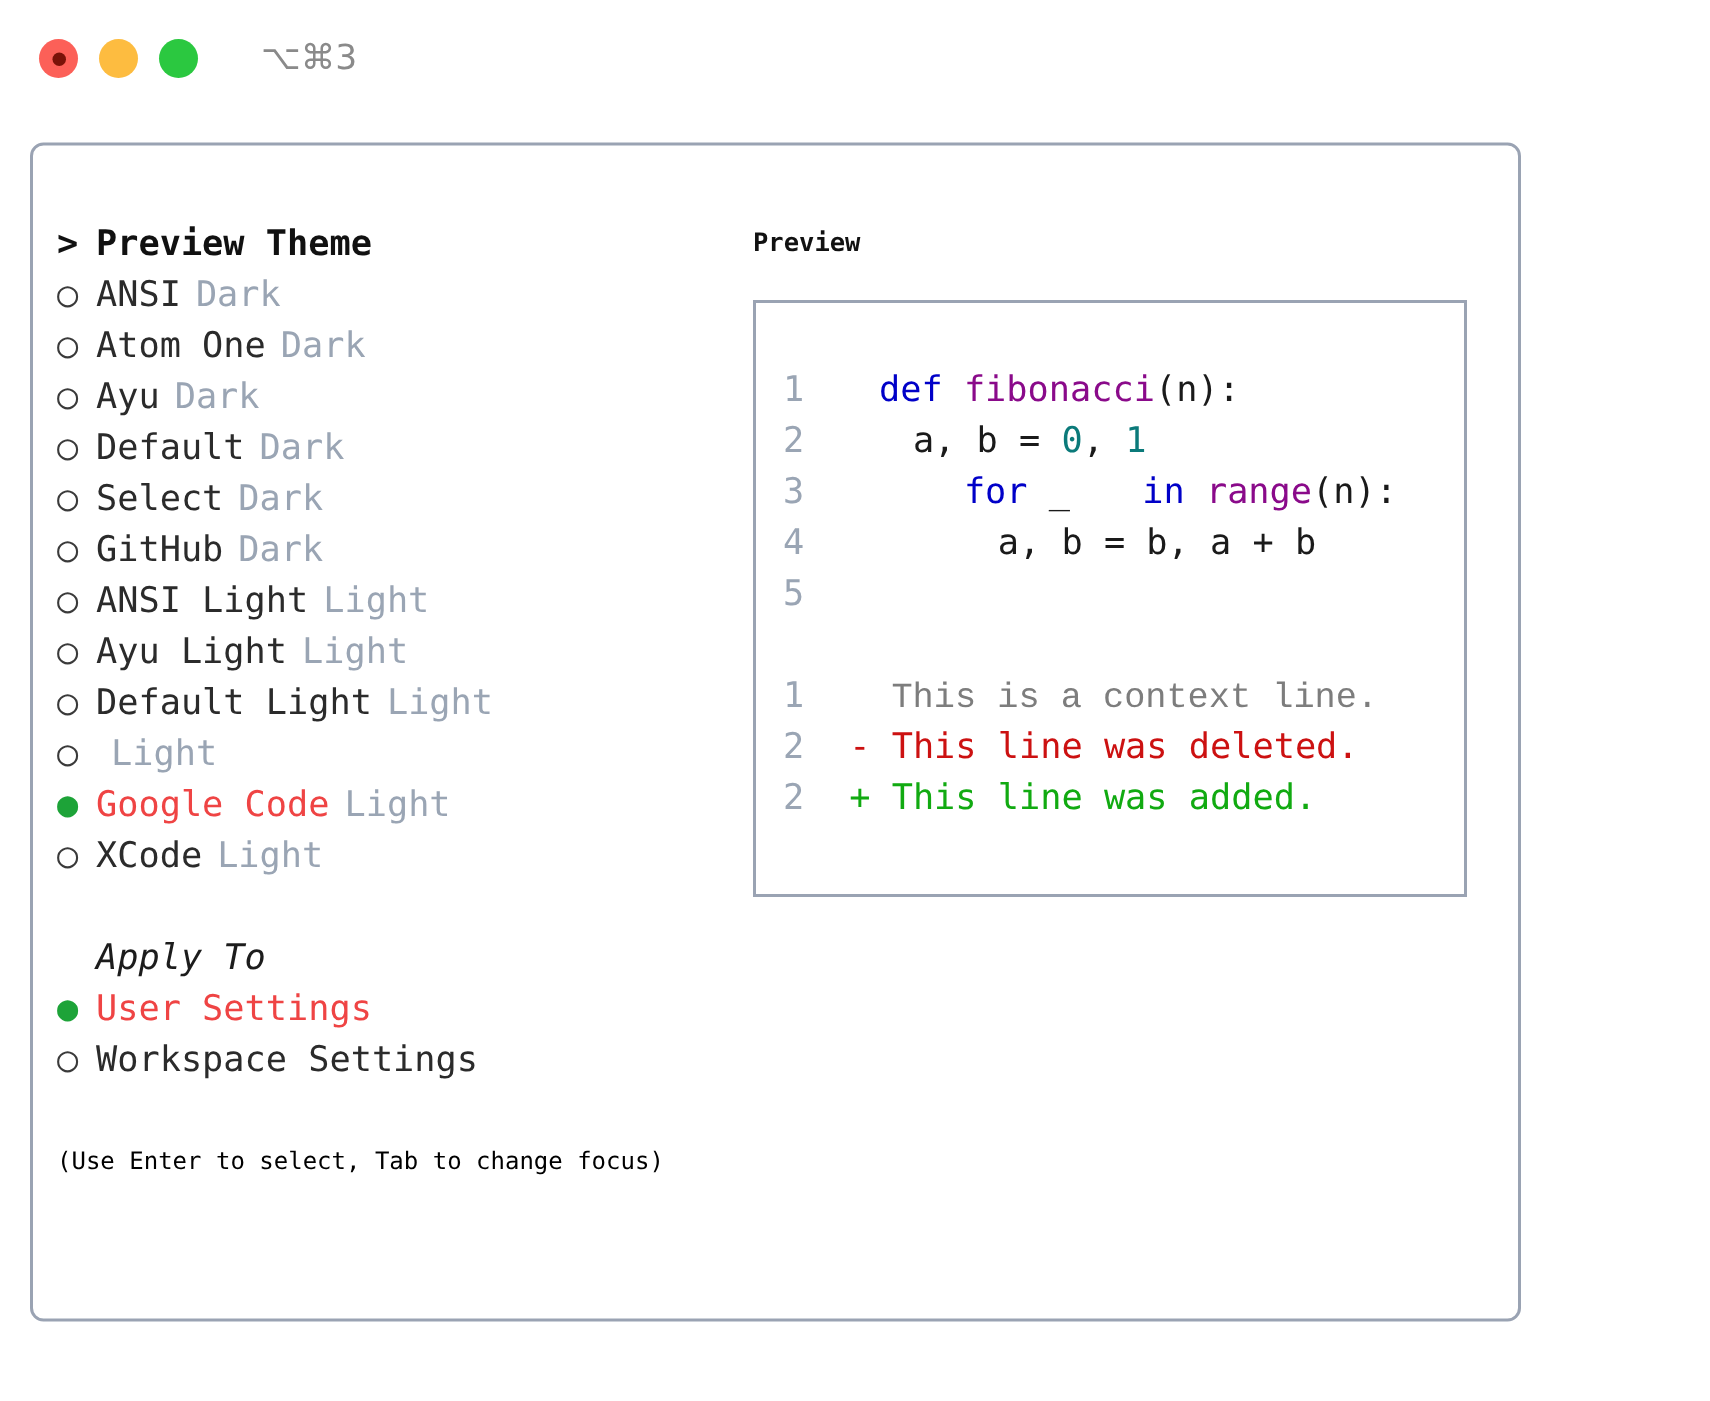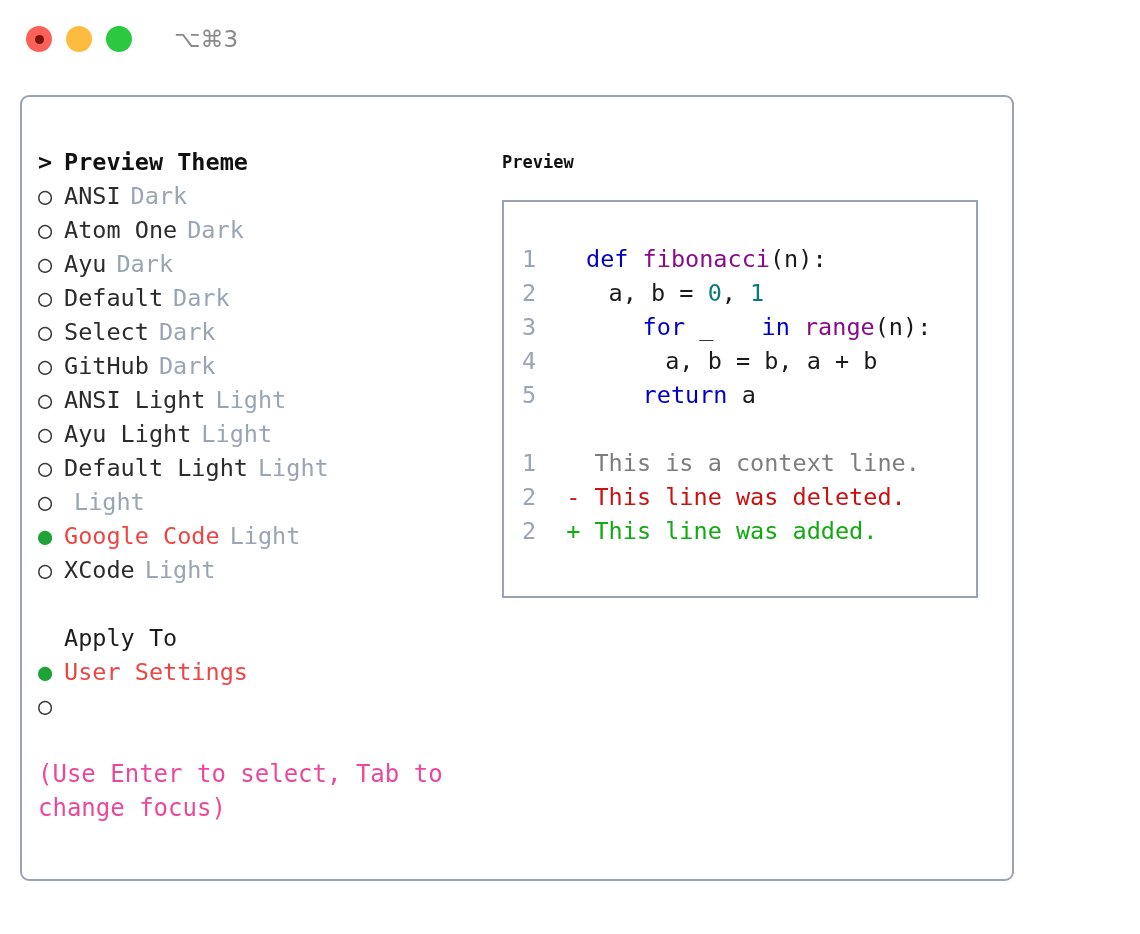--- a/index.html
+++ b/index.html
@@ -110,27 +110,28 @@
   .theme-name  { color: #2b2b2b; }
   .theme-name.selected { color: #ef4444; }
   .theme-tag {
     color: #9aa5b4;
     margin-left: 10px;
   }
 
   .group-title {
     color: #1c1c1c;
     padding-left: 26px;
+    font-style: italic;
   }
 
   .spacer-sm { height: 34px; }
 
   .hint {
-    color: #ec4899;
-    font-size: 24px;
+    color: #000000;
+    font-size: 16px;
     line-height: 34px;
     width: 410px;
     padding-left: 0px;
     white-space: normal;
   }
 
   
   .right-pane {
     position: absolute;
     left: 480px;
@@ -167,21 +168,21 @@
     flex: none;
     color: #9aa5b4;
     text-align: left;
   }
   .code-text { white-space: pre; }
 
   .tok-kw   { color: #0000c8; margin-left: 34px; }
   .tok-fn   { color: #8a0a8a; }
   .tok-num  { color: #0b7a7a; }
   .tok-pl   { color: #1a1a1a; }
-  .tok-ctx  { color: #7d7d7d; }
+  .tok-ctx  { color: #7d7d7d; font-family: Liberation Mono, monospace; }
   .tok-del  { color: #cc1111; }
   .tok-add  { color: #11aa11; }
 
   .blank-line { height: 34px; }
 </style>
 </head>
 <body>
 
 <div class="screen">
 
@@ -219,36 +220,36 @@
         </div>
 
       <div class="spacer-sm"></div>
 
       <div class="row">
         <span class="group-title">Apply To</span>
       </div>
 
       <div id="apply-list">
           <div class="row"><span class="marker sel">●</span><span class="theme-name selected">User Settings</span></div>
-          <div class="row"><span class="marker">○</span></div>
+          <div class="row"><span class="marker">○</span><span class="theme-name">Workspace Settings</span></div>
         </div>
 
       <div class="spacer-sm"></div>
 
       <div class="hint">(Use Enter to select, Tab to change focus)</div>
     </div>
 
     <div class="right-pane">
       <div class="preview-title">Preview</div>
       <div class="code-box" id="code-box">
           <div class="code-line"><span class="ln">1</span><span class="code-text"><span class="tok-kw">def </span><span class="tok-fn">fibonacci</span><span class="tok-pl">(n):</span></span></div>
           <div class="code-line"><span class="ln">2</span><span class="code-text"><span class="tok-pl">    a, b = </span><span class="tok-num">0</span><span class="tok-pl">, </span><span class="tok-num">1</span></span></div>
           <div class="code-line"><span class="ln">3</span><span class="code-text"><span class="tok-pl">    </span><span class="tok-kw">for</span><span class="tok-pl"> _ </span><span class="tok-kw">in</span><span class="tok-pl"> </span><span class="tok-fn">range</span><span class="tok-pl">(n):</span></span></div>
           <div class="code-line"><span class="ln">4</span><span class="code-text"><span class="tok-pl">        a, b = b, a + b</span></span></div>
-          <div class="code-line"><span class="ln">5</span><span class="code-text"><span class="tok-pl">    </span><span class="tok-kw">return</span><span class="tok-pl"> a</span></span></div>
+          <div class="code-line"><span class="ln">5</span></div>
           <div class="blank-line"></div>
           <div class="code-line"><span class="ln">1</span><span class="code-text"><span class="tok-ctx">   This is a context line.</span></span></div>
           <div class="code-line"><span class="ln">2</span><span class="code-text"><span class="tok-del"> - This line was deleted.</span></span></div>
           <div class="code-line"><span class="ln">2</span><span class="code-text"><span class="tok-add"> + This line was added.</span></span></div>
         </div>
     </div>
 
   </div>
 </div>
 

